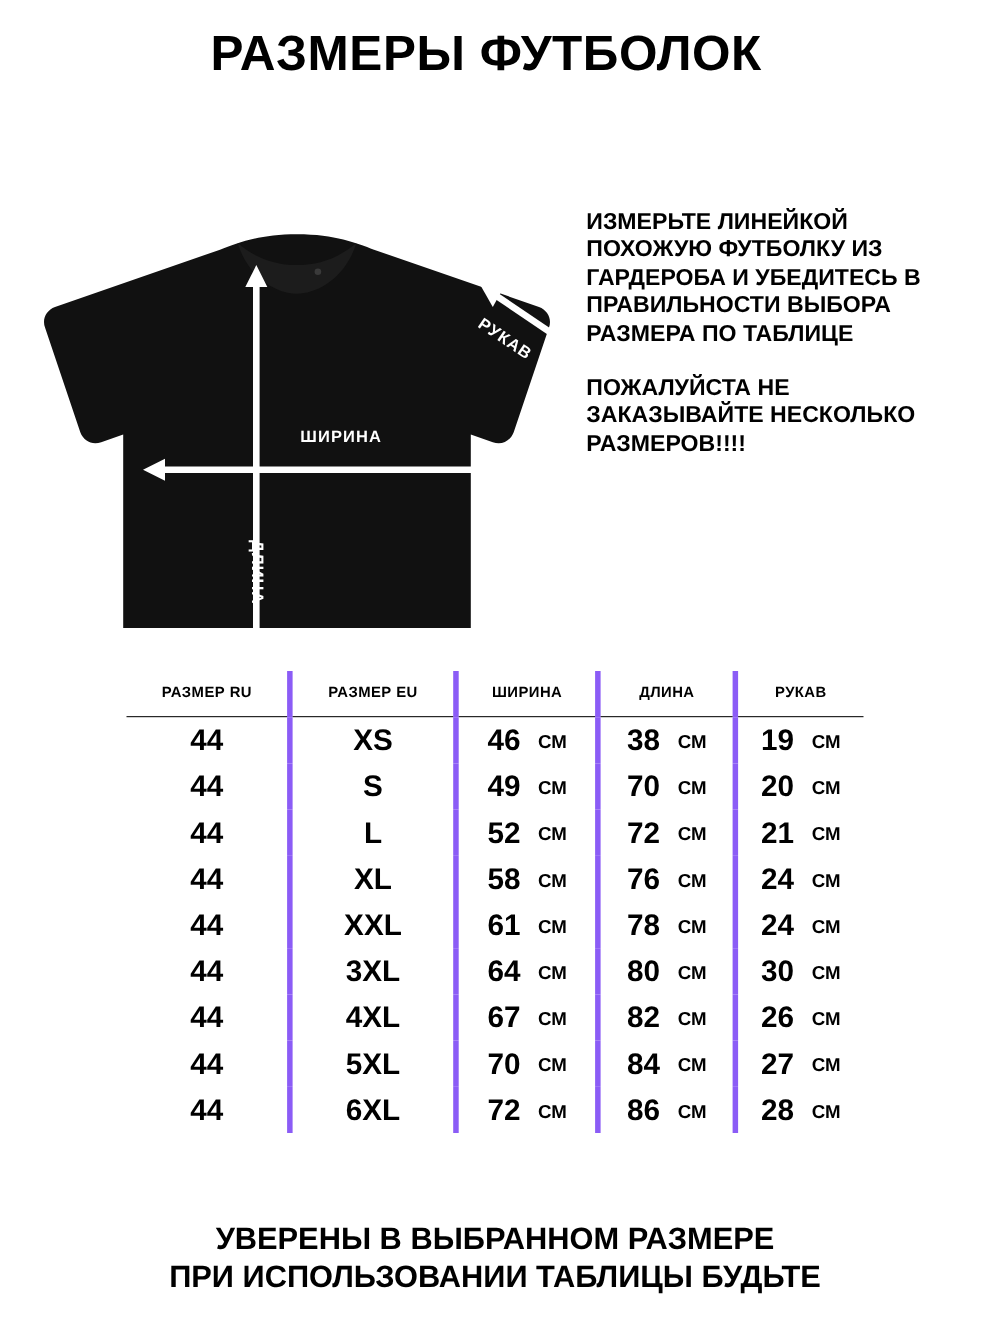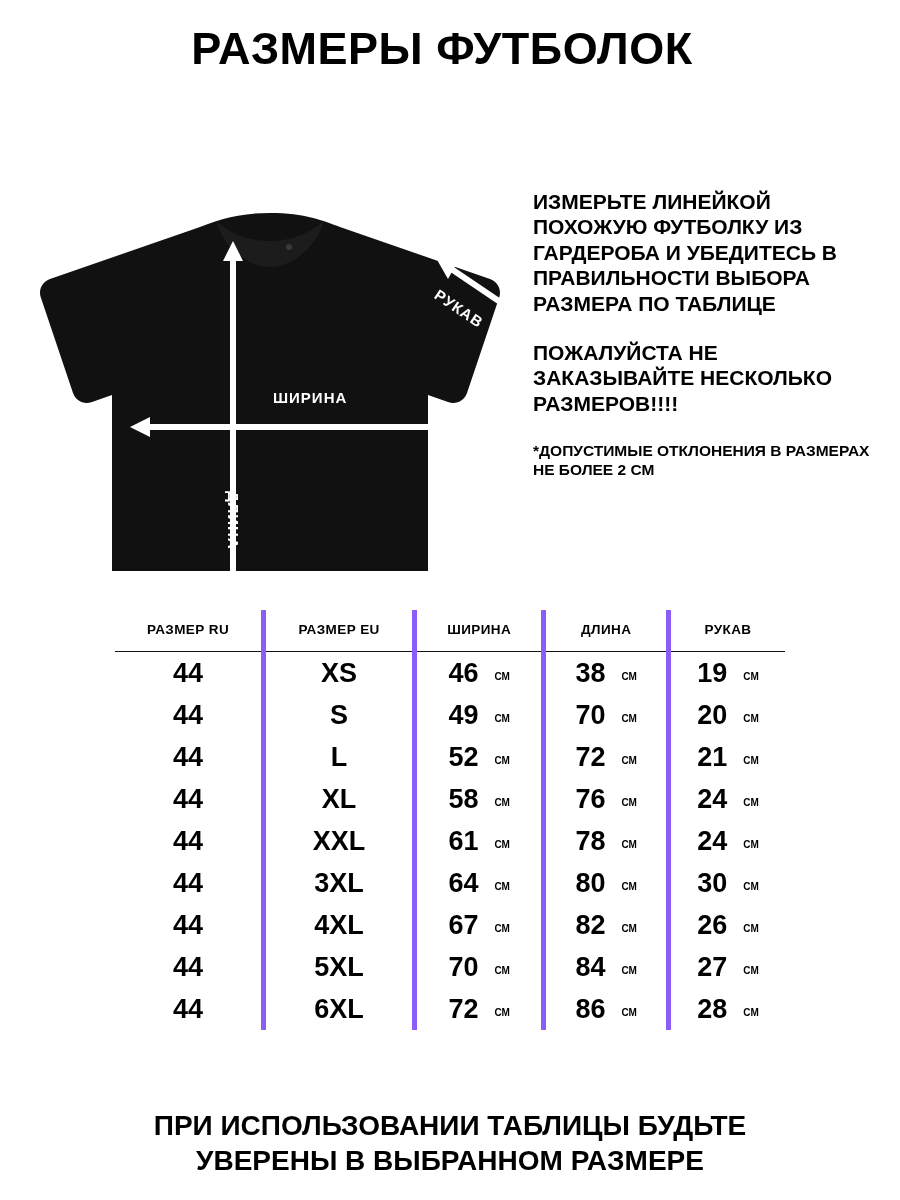--- a/index.html
+++ b/index.html
@@ -96,21 +96,21 @@
     padding: 2px 0;
     font-size: 27px;
     font-weight: bold;
     height: 38px;
   }
   table.sizes th.col-sep,
   table.sizes td.col-sep {
     border-left: 5px solid #8b5cf6;
   }
   .unit {
-    font-size: 10px;
+    font-size: 17px;
     font-weight: bold;
     margin-left: 16px;
     vertical-align: 2px;
   }
   .val-cell .num { display: inline-block; }
 
   
   .footer {
     position: absolute;
     left: 0;
@@ -173,21 +173,20 @@
     </svg>
 
     <span class="lbl lbl-width">ШИРИНА</span>
     <span class="lbl lbl-length">ДЛИНА</span>
     <span class="lbl lbl-sleeve">РУКАВ</span>
   </div>
 
   <div class="notes">
     <p class="note-main">ИЗМЕРЬТЕ ЛИНЕЙКОЙ ПОХОЖУЮ ФУТБОЛКУ ИЗ ГАРДЕРОБА И УБЕДИТЕСЬ В ПРАВИЛЬНОСТИ ВЫБОРА РАЗМЕРА ПО ТАБЛИЦЕ</p>
     <p class="note-second">ПОЖАЛУЙСТА НЕ ЗАКАЗЫВАЙТЕ НЕСКОЛЬКО РАЗМЕРОВ!!!!</p>
-    <p class="note-small">*ДОПУСТИМЫЕ ОТКЛОНЕНИЯ В РАЗМЕРАХ НЕ БОЛЕЕ 2 СМ</p>
   </div>
 </div>
 
 <div class="table-zone">
   <table class="sizes">
     <thead>
       <tr>
         <th style="width:150px;">РАЗМЕР RU</th>
         <th class="col-sep" style="width:150px;">РАЗМЕР EU</th>
         <th class="col-sep" style="width:128px;">ШИРИНА</th>
@@ -257,15 +256,15 @@
         <td class="col-sep">6XL</td>
         <td class="col-sep val-cell"><span class="num">72</span><span class="unit">СМ</span></td>
         <td class="col-sep val-cell"><span class="num">86</span><span class="unit">СМ</span></td>
         <td class="col-sep val-cell"><span class="num">28</span><span class="unit">СМ</span></td>
       </tr>
     </tbody>
   </table>
 </div>
 
 <div class="footer">
+  <div>УВЕРЕНЫ В ВЫБРАННОМ РАЗМЕРЕ</div>
   <div>ПРИ ИСПОЛЬЗОВАНИИ ТАБЛИЦЫ БУДЬТЕ</div>
-  <div>УВЕРЕНЫ В ВЫБРАННОМ РАЗМЕРЕ</div>
 </div>
 
 </body></html>

